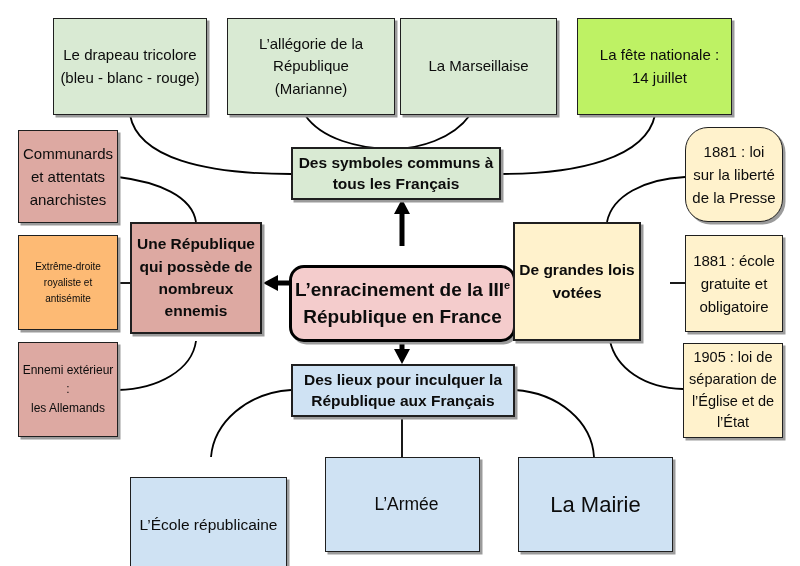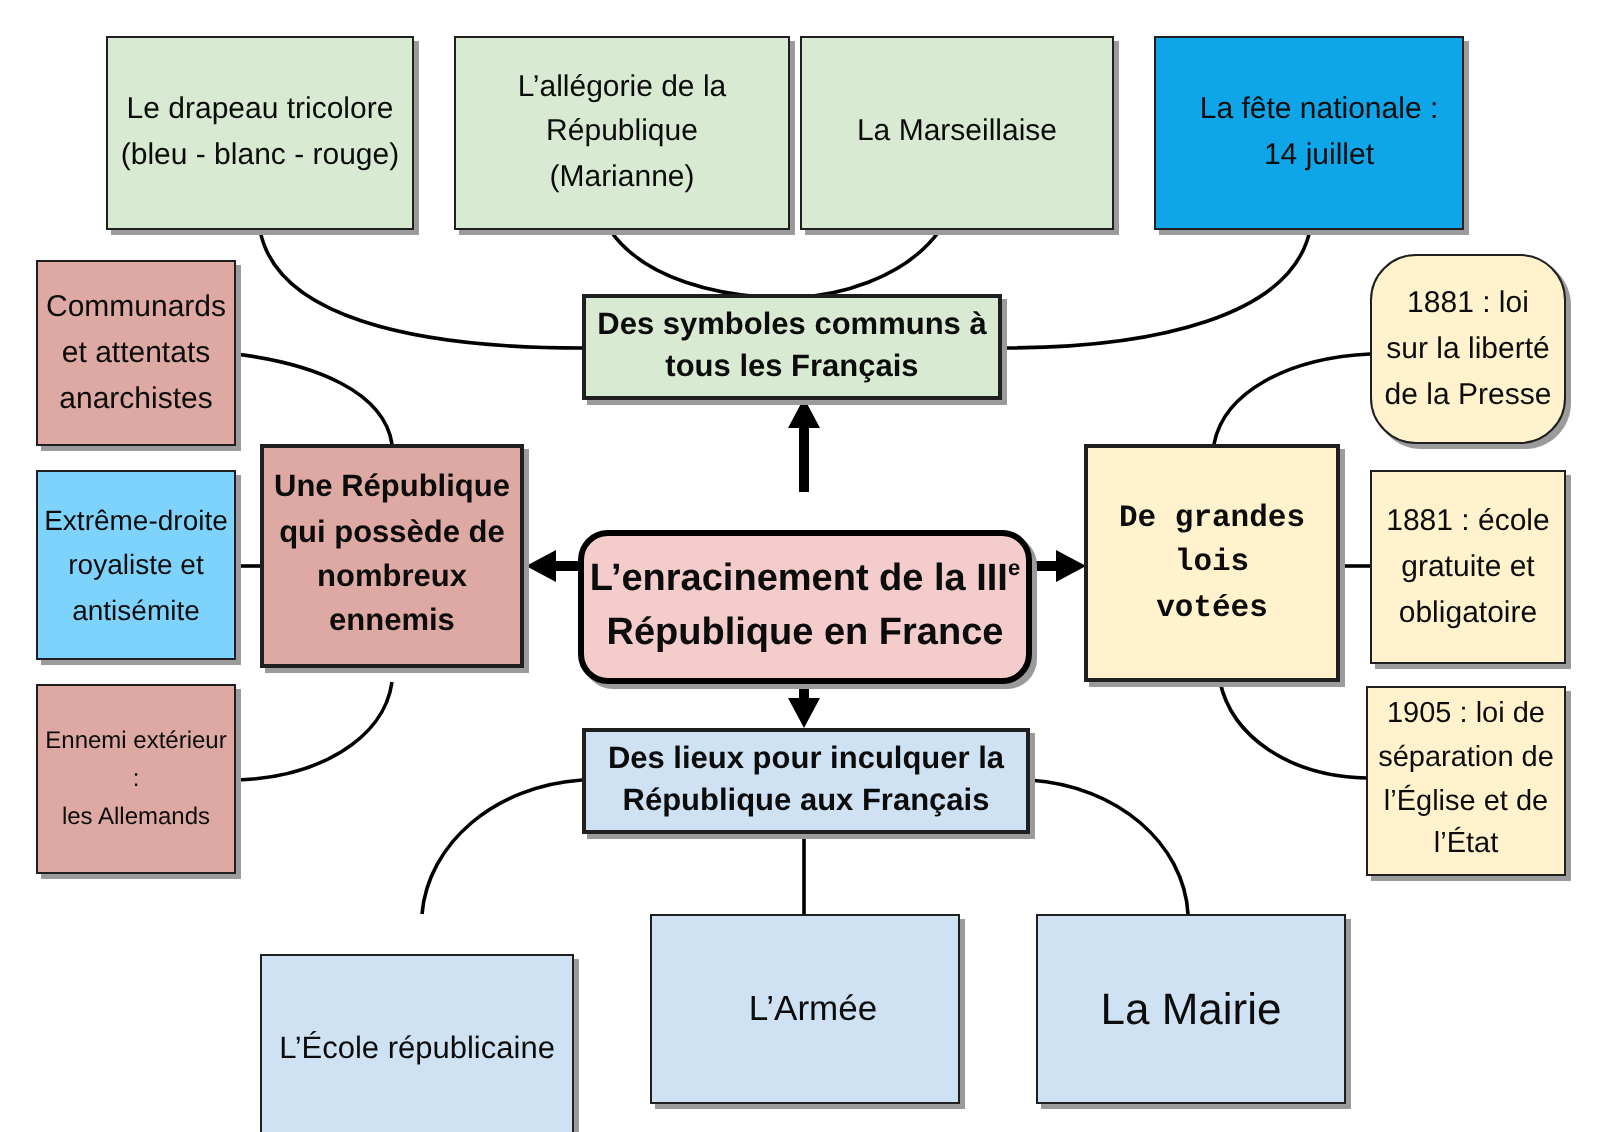--- a/index.html
+++ b/index.html
@@ -61,48 +61,48 @@
       <polygon points="543,283 528,275 528,291"></polygon>
     </g>
   </svg>
 
   <div class="node" style="left: 53px; top: 18px; width: 154px; height: 97px; background-color: rgb(217, 234, 211);">Le drapeau tricolore
 (bleu - blanc - rouge)</div>
   <div class="node" style="left: 227px; top: 18px; width: 168px; height: 97px; background-color: rgb(217, 234, 211);">L’allégorie de la
 République
 (Marianne)</div>
   <div class="node" style="left: 400px; top: 18px; width: 157px; height: 97px; background-color: rgb(217, 234, 211);">La Marseillaise</div>
-  <div class="node" style="left: 577px; top: 18px; width: 155px; height: 97px; background-color: #0ea5e9; padding-left: 12px;">La fête nationale :
+  <div class="node" style="left: 577px; top: 18px; width: 155px; height: 97px; background-color: #bef264; padding-left: 12px;">La fête nationale :
 14 juillet</div>
 
   <div class="node cat" style="left: 291px; top: 147px; width: 210px; height: 53px; background-color: rgb(217, 234, 211);">Des symboles communs à
 tous les Français</div>
 
   <div class="node" style="left: 18px; top: 130px; width: 100px; height: 93px; line-height: 1.55; background-color: rgb(221, 169, 162);">Communards
 et attentats
 anarchistes</div>
-  <div class="node" style="left: 18px; top: 235px; width: 100px; height: 95px; font-size: 14px; line-height: 1.6; background-color: #7dd3fc;">Extrême-droite
+  <div class="node" style="left: 18px; top: 235px; width: 100px; height: 95px; font-size: 10px; line-height: 1.6; background-color: #fdba74;">Extrême-droite
 royaliste et
 antisémite</div>
   <div class="node" style="left: 18px; top: 342px; width: 100px; height: 95px; font-size: 12px; line-height: 1.6; background-color: rgb(221, 169, 162);">Ennemi extérieur :
 les Allemands</div>
 
   <div class="node cat" style="left: 130px; top: 222px; width: 132px; height: 112px; line-height: 1.45; background-color: rgb(221, 169, 162);">Une République
 qui possède de
 nombreux
 ennemis</div>
 
   <div class="node center-node" style="left: 289px; top: 245px; width: 227px; height: 77px; background-color: rgb(244, 204, 204);">
     <div>
       <span>L’enracinement de la III</span><sup>e</sup><br>
       <span>République en France</span>
     </div>
   </div>
 
-  <div class="node cat" style="left: 542px; top: 222px; width: 128px; height: 119px; line-height: 1.45; background-color: rgb(255, 242, 204); font-family: Liberation Mono, monospace;">De grandes lois
+  <div class="node cat" style="left: 513px; top: 222px; width: 128px; height: 119px; line-height: 1.45; background-color: rgb(255, 242, 204);">De grandes lois
 votées</div>
 
   <div class="node" style="left: 685px; top: 127px; width: 98px; height: 95px; line-height: 1.55; background-color: rgb(255, 242, 204); border-radius: 23px;">1881 : loi
 sur la liberté
 de la Presse</div>
   <div class="node" style="left: 685px; top: 235px; width: 98px; height: 97px; line-height: 1.55; background-color: rgb(255, 242, 204);">1881 : école
 gratuite et
 obligatoire</div>
   <div class="node" style="left: 683px; top: 343px; width: 100px; height: 95px; font-size: 14.5px; line-height: 1.5; background-color: rgb(255, 242, 204);">1905 : loi de
 séparation de

